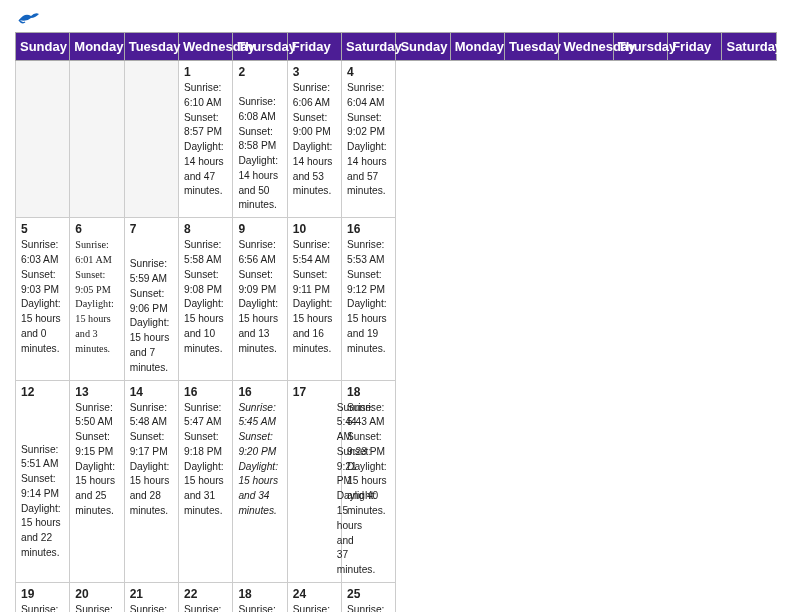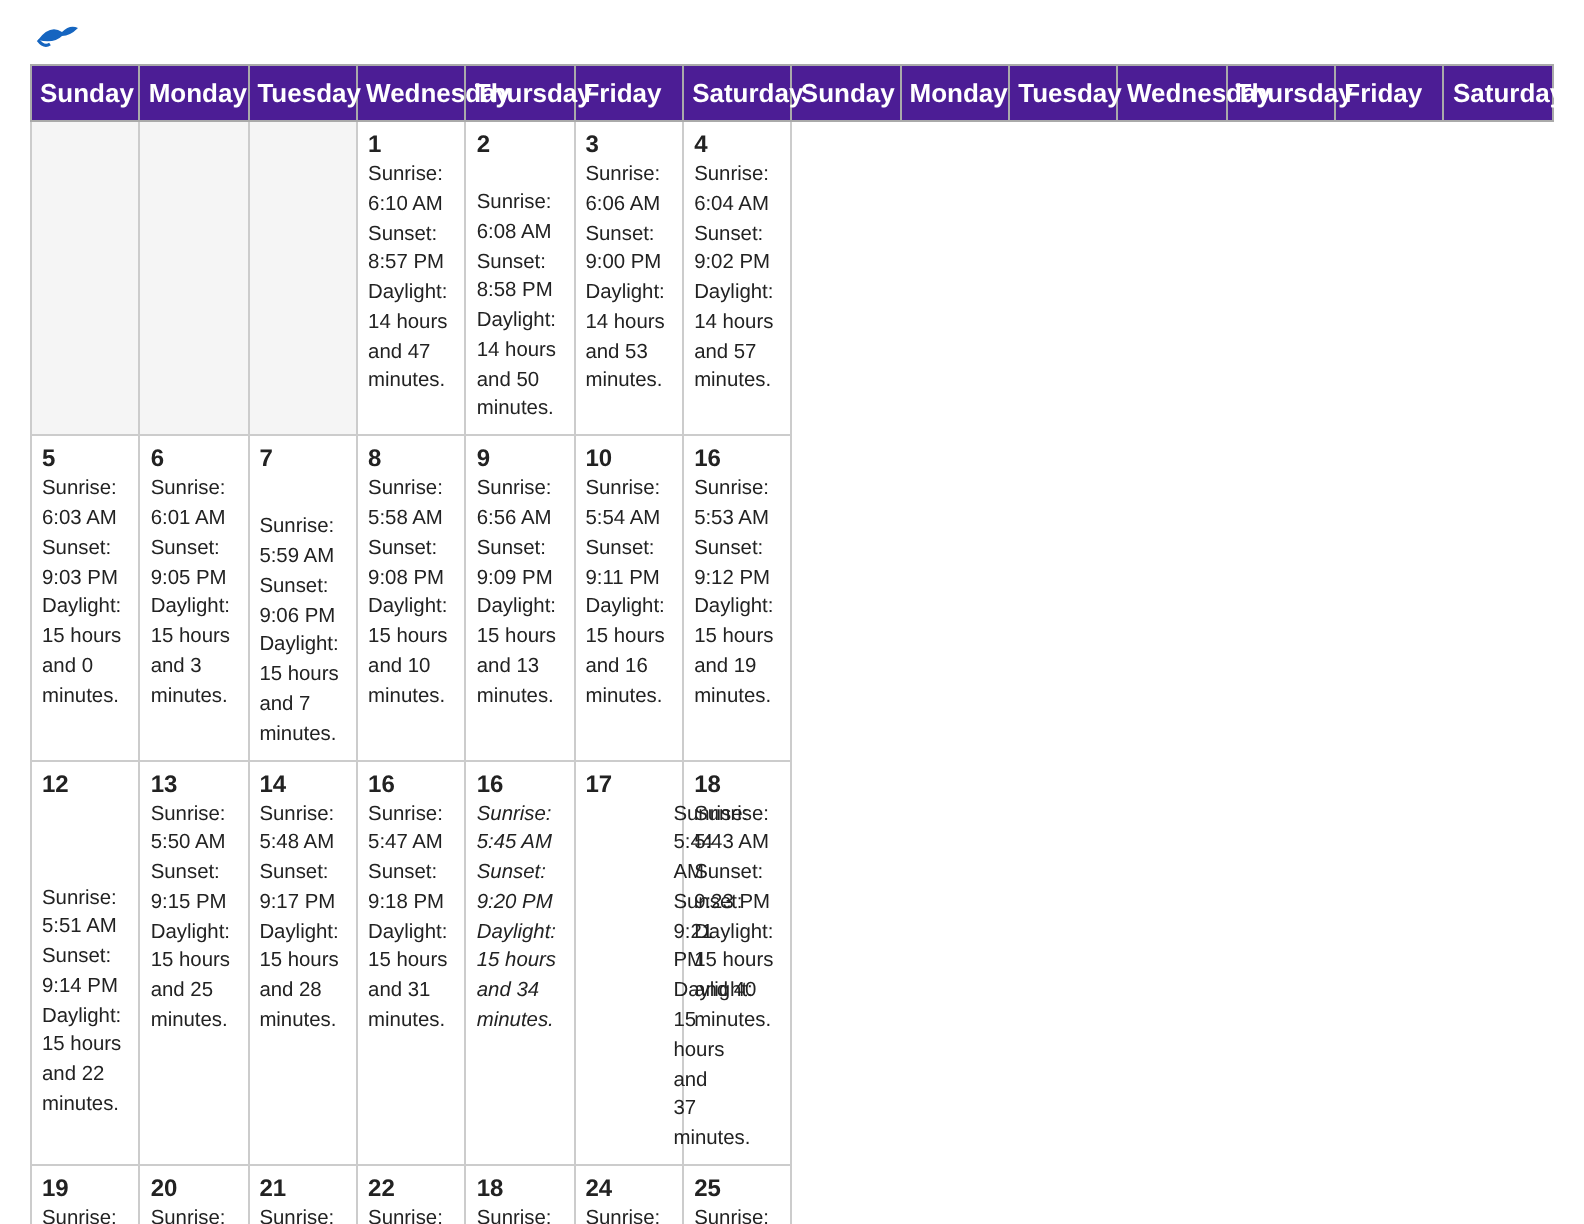--- a/index.html
+++ b/index.html
@@ -146,21 +146,21 @@
       <tr>
         <td>
           <span class="day-num">5</span>
           <div class="day-info" style="white-space: pre-line;">Sunrise: 6:03 AM
 Sunset: 9:03 PM
 Daylight: 15 hours
 and 0 minutes.</div>
         </td>
         <td>
           <span class="day-num">6</span>
-          <div class="day-info" style="white-space: pre-line;">Sunrise: 6:01 AM
+          <div class="day-info" style="white-space: pre-line; font-family: Liberation Serif, serif;">Sunrise: 6:01 AM
 Sunset: 9:05 PM
 Daylight: 15 hours
 and 3 minutes.</div>
         </td>
         <td>
           <span class="day-num">7</span>
           <div class="day-info" style="white-space: pre-line; margin-top: 21px;">Sunrise: 5:59 AM
 Sunset: 9:06 PM
 Daylight: 15 hours
 and 7 minutes.</div>

